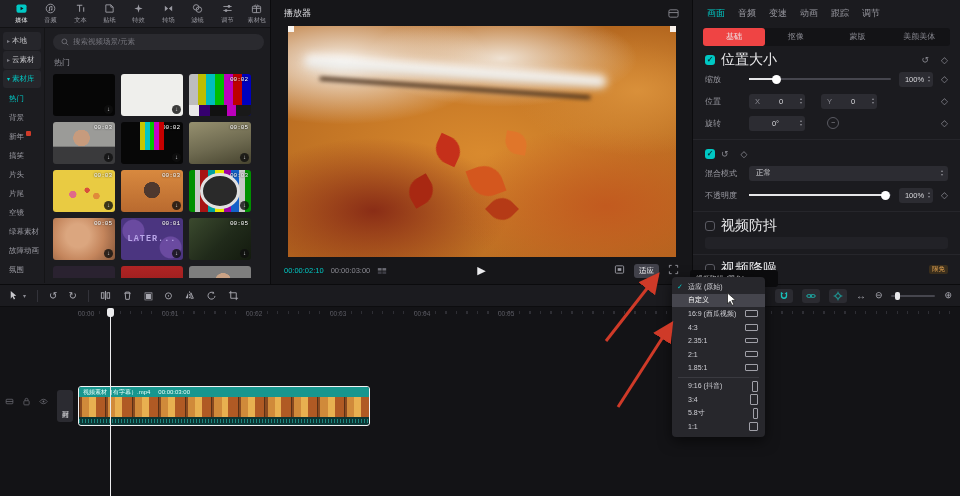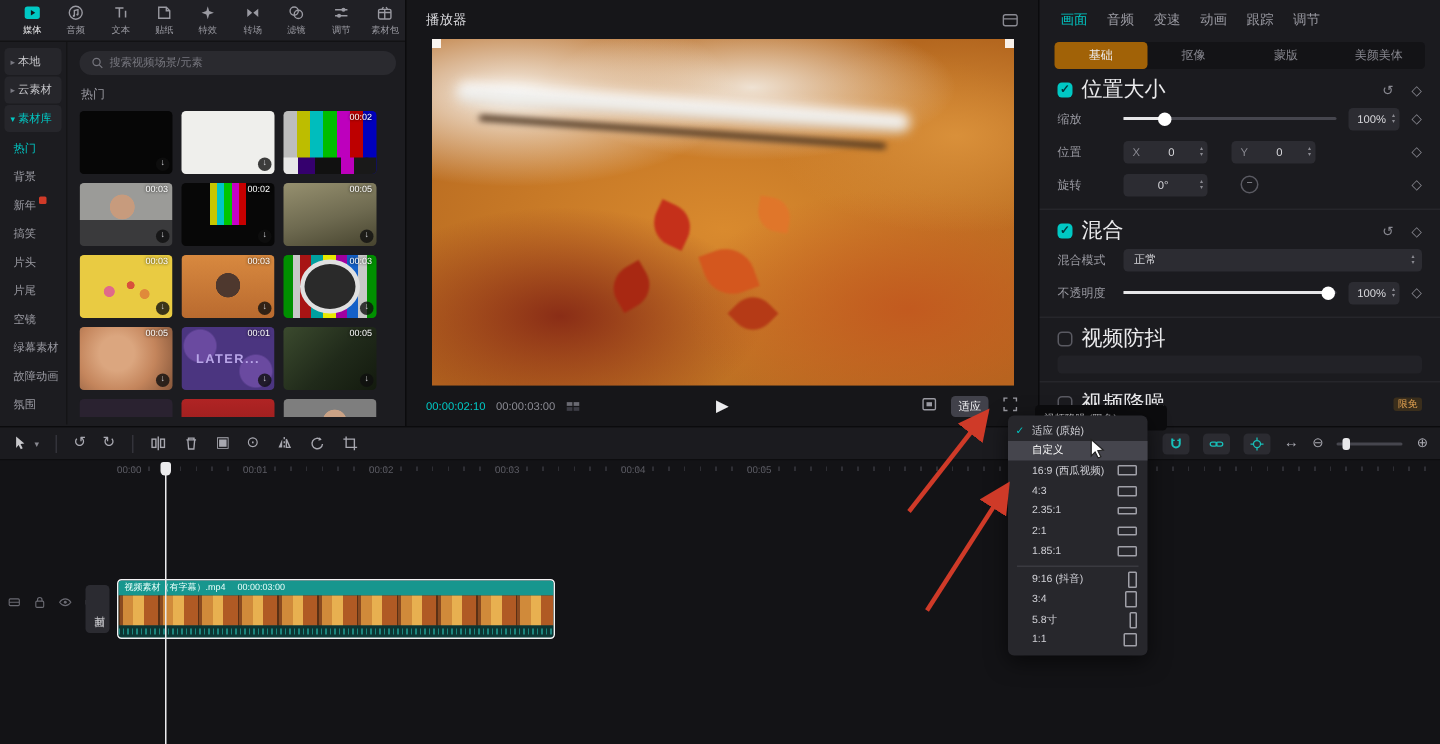--- a/index.html
+++ b/index.html
@@ -21,21 +21,21 @@
   .rail-item.head { background:#26262b; border-radius:3px; margin:1px 3px; padding-left:4px; height:18px; line-height:18px; color:#c8c8cc; }
   .rail-item.head.active { color:#00c8c4; }
   .rail-item.head.active .caret { color:#00c8c4; }
   .rail-item.sub { padding-left:9px; }
   .rail-item.sub.active { color:#00c8c4; }
   .badge-dot { display:inline-block; width:5px; height:5px; background:#d03a28; border-radius:1px; margin-left:2px; vertical-align:super; }
   .lib-content { flex:1; padding:6px 6px 0 8px; overflow:hidden; }
   .search { height:16px; border-radius:8px; background:#2a2a2f; display:flex; align-items:center; gap:4px; padding:0 8px; }
   .search .ph { font-size:7.5px; color:#76767e; }
   .sec-title { font-size:8px; color:#9a9aa2; margin:7px 0 6px 1px; }
-  .grid { display:grid; grid-template-columns:repeat(3,62px); gap:6px; height:204px; overflow:hidden; }
+  .grid { display:grid; grid-template-columns:repeat(3,62px); gap:6px; height:204px; overflow:hidden;font-family:Liberation Mono, monospace; }
   .thumb { width:62px; height:42px; border-radius:3px; position:relative; overflow:hidden; background:#222; }
   .dur { position:absolute; top:2px; right:3px; font-size:6px; color:#fff; text-shadow:0 0 2px #000; }
   .dl { position:absolute; bottom:2px; right:2px; width:9px; height:9px; border-radius:50%; background:rgba(15,15,15,.8); color:#d8d8dc; font-size:6px; line-height:9px; text-align:center; }
   .ovl { position:absolute; inset:0; display:flex; align-items:center; justify-content:center; font-weight:bold; }
   .v-black { background:#060606; }
   .v-white { background:#efefec; }
   .v-smpte { background:linear-gradient(90deg,#bdbdbd 0 14%,#bdbd00 14% 28%,#00bdbd 28% 42%,#00bd00 42% 57%,#bd00bd 57% 71%,#bd0000 71% 85%,#0000bd 85%); }
   .v-smpte::after { content:""; position:absolute; left:0; right:0; bottom:0; height:11px;
     background:linear-gradient(90deg,#e8e8e8 0 16%,#35006e 16% 34%,#111 34% 62%,#bd00bd 62% 76%,#191919 76%); }
   .v-bars-black { background:#070707; }
@@ -81,21 +81,21 @@
   .pl-play { position:absolute; left:50%; transform:translateX(-50%); color:#ececee; font-size:11px; }
   .pl-right { margin-left:auto; display:flex; gap:9px; }
   .ratio-btn { background:#41414a; border-radius:3px; padding:2px 5px; font-size:7.5px; color:#f0f0f2; }
 
   
   #inspector-panel { left:693px; top:0; width:267px; height:284px; background:#1b1b1f; overflow:hidden; }
   .tabs { display:flex; gap:13px; padding:7px 0 0 14px; font-size:9px; color:#9a9aa2; }
   .tab.active { color:#00c8c4;font-family:Liberation Serif, serif; }
   .subtabs { margin:8px 10px 0; height:18px; background:#131316; border-radius:3px; display:flex; }
   .subtab { flex:1; text-align:center; line-height:18px; font-size:8px; color:#85858d; border-radius:3px; }
-  .subtab.active { background:#a16207; color:#ededf0; }
+  .subtab.active { background:#ef4444; color:#ededf0; }
   .sect-head { display:flex; align-items:center; gap:6px; padding:8px 12px 2px; height:22px; }
   .chk { width:10px; height:10px; border-radius:3px; background:#00c8c4; color:#00343a; font-size:8px; line-height:10px; text-align:center; font-weight:bold; flex:none; }
   .chk.off { background:transparent; border:1px solid #5a5a62; }
   .sect-title { font-size:14px; color:#eaeaec; flex:1; }
   .sect-icons { display:flex; gap:12px; color:#8a8a92; font-size:9px; }
   .prow { display:flex; align-items:center; padding:0 12px; height:22px; gap:8px; }
   .plabel { width:36px; font-size:8px; color:#9a9aa2; flex:none; }
   .slider { flex:1; height:2px; background:#46464e; border-radius:1px; position:relative; }
   .slider .fill { position:absolute; left:0; top:0; bottom:0; background:#e6e6e8; }
   .slider .knob { position:absolute; top:-3.5px; width:9px; height:9px; border-radius:50%; background:#fff; }
@@ -423,21 +423,20 @@
           <span>▾</span>
         </span>
       </span>
     <span class="rot-knob" style="margin-left:14px;">−</span>
     <span class="kf">◇</span>
   </div>
   <div class="divider"></div>
 
   <div class="sect-head">
     <span class="chk">✓</span>
-    <span class="sect-title">混合</span>
     <span class="sect-icons">
         <span>↺</span>
         <span>◇</span>
       </span>
   </div>
   <div class="prow">
     <span class="plabel">混合模式</span>
     <span class="dd">
         <span>正常</span>
         <span class="stepper">

